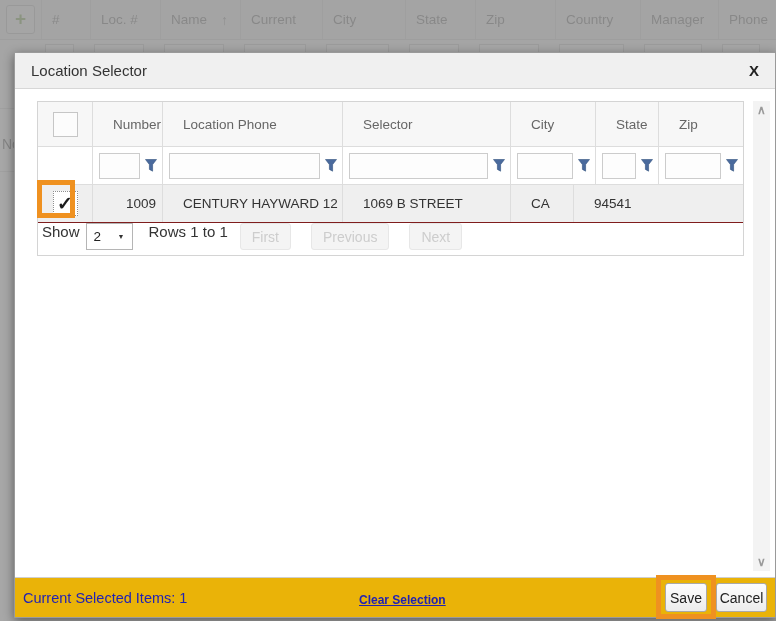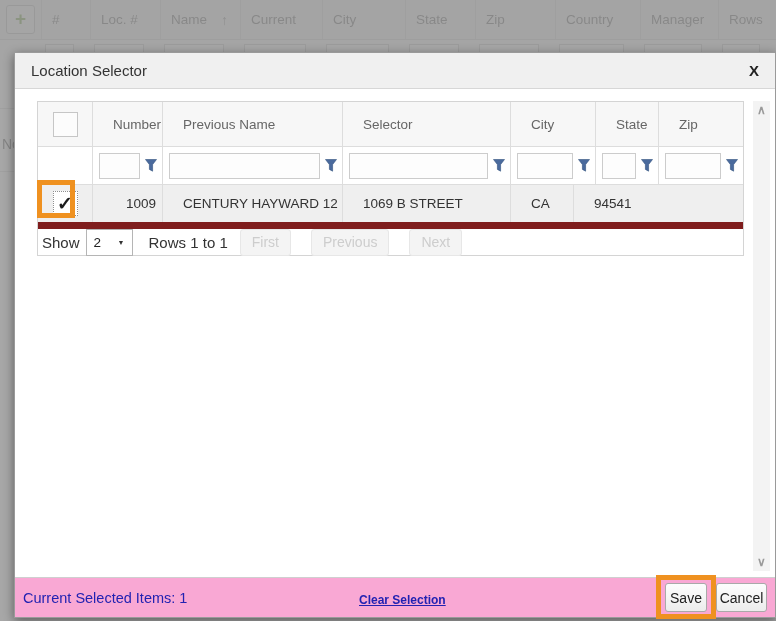--- a/index.html
+++ b/index.html
@@ -66,41 +66,41 @@
     font-family:"Liberation Sans", sans-serif; font-size:13px; padding:0 4px; outline:none;
   }
   .funnel { flex:none; width:12px; height:13px; margin-left:5px; }
   .t-data { height:38px; background:#efefef; border-top:1px solid #ddd; }
   .td.num { justify-content:flex-end; padding-right:6px; padding-left:0; }
   .cb { width:25px; height:25px; background:#fcfcfc; border:1px solid #c6c6c6; cursor:pointer; }
   .cb.checked { background:#fff; border:1px dotted #8f8f8f; display:flex; align-items:center; justify-content:center; }
   .cb.checked span { font-size:19px; font-weight:bold; color:#1d1d1d; line-height:1; }
 
   
-  .t-pager { height:33px; background:#fff; border-top:7px solid #7f1d1d; display:flex; align-items:center; padding-left:4px; }
+  .t-pager { height:33px; background:#fff; border-top:1px solid #7f1d1d; display:flex; align-items:flex-start; padding-left:4px; }
   .pg-label { font-size:15px; color:#333; }
   .pgsel { width:47px; height:27px; margin-left:6px; border:1px solid #b5b5b5; background:#fff;
            display:flex; align-items:center; justify-content:space-between; padding:0 7px; cursor:pointer; }
   .pgsel .val { font-size:13.5px; color:#222; }
   .pgsel .caret { font-size:7px; color:#333; }
   .pg-rows { font-size:15px; color:#333; margin-left:16px; }
   .pg-btns { margin-left:12px; display:flex;gap:17px; }
   .pg-btn { height:27px; padding:0 11px; margin-right:3px; background:#f4f4f4;
             border:1px solid #e7e7e7; border-radius:3px; font-size:14px; color:#cdcdcd;
             font-family:"Liberation Sans", sans-serif; }
 
   
   .vscroll { position:absolute; left:738px; top:12px; width:17px; height:470px; background:#f3f3f3; }
   .vscroll span { position:absolute; left:0; width:17px; text-align:center; color:#9a9a9a;
                   font-size:12px; font-weight:bold; cursor:pointer; }
   .sb-up { top:2px; } .sb-down { bottom:2px; }
 
   
   .modal-footer {
-    position:absolute; left:0; right:0; bottom:0; height:40px; background:#f9a8d4;
+    position:absolute; left:0; right:0; bottom:0; height:40px; background:#eab308;
     border-top:1px solid #cfcfcf; display:flex; align-items:center;
   }
   .sel-count { position:absolute; left:8px; top:12px; font-size:14.5px; color:#2222B2; }
   .clear-link { position:absolute; left:344px; top:15px; font-size:12px; font-weight:bold;
                 color:#2222B2; text-decoration:underline; cursor:pointer; }
   .ft-btns { margin-left:auto; display:flex; }
   .ft-btn { height:29px; background:linear-gradient(#fdfdfd,#ececec); border:1px solid #a9a9a9;
             border-radius:3px; font-size:14px; color:#222; cursor:pointer;
             font-family:"Liberation Sans", sans-serif; }
   .save-btn { width:42px; margin-right:9px; }
@@ -145,21 +145,21 @@
       <div class="bgcol w7">
           <span>Zip</span>
         </div>
       <div class="bgcol w8">
           <span>Country</span>
         </div>
       <div class="bgcol w9">
           <span>Manager</span>
         </div>
       <div class="bgcol w10">
-          <span>Rows</span>
+          <span>Phone</span>
         </div>
     </div>
     <div class="bg-filter">
       <div class="bg-fcell w0"></div>
       <div class="bg-fcell w1">
           <div class="fbox"></div>
         </div>
       <div class="bg-fcell w2">
           <div class="fbox"></div>
         </div>
@@ -204,21 +204,21 @@
     </div>
 
     <div class="modal-body">
       <div class="grid">
 
         <div class="trow t-head">
           <div class="td nb cw0">
             <div class="cb"></div>
           </div>
           <div class="td cw1">Number</div>
-          <div class="td cw2">Previous Name</div>
+          <div class="td cw2">Location Phone</div>
           <div class="td cw3">Selector</div>
           <div class="td cw4">City</div>
           <div class="td cw5">State</div>
           <div class="td cw6">Zip</div>
         </div>
 
         <div class="trow t-filter">
           <div class="td nb cw0"></div>
           <div class="td cw1">
             <input style="">

